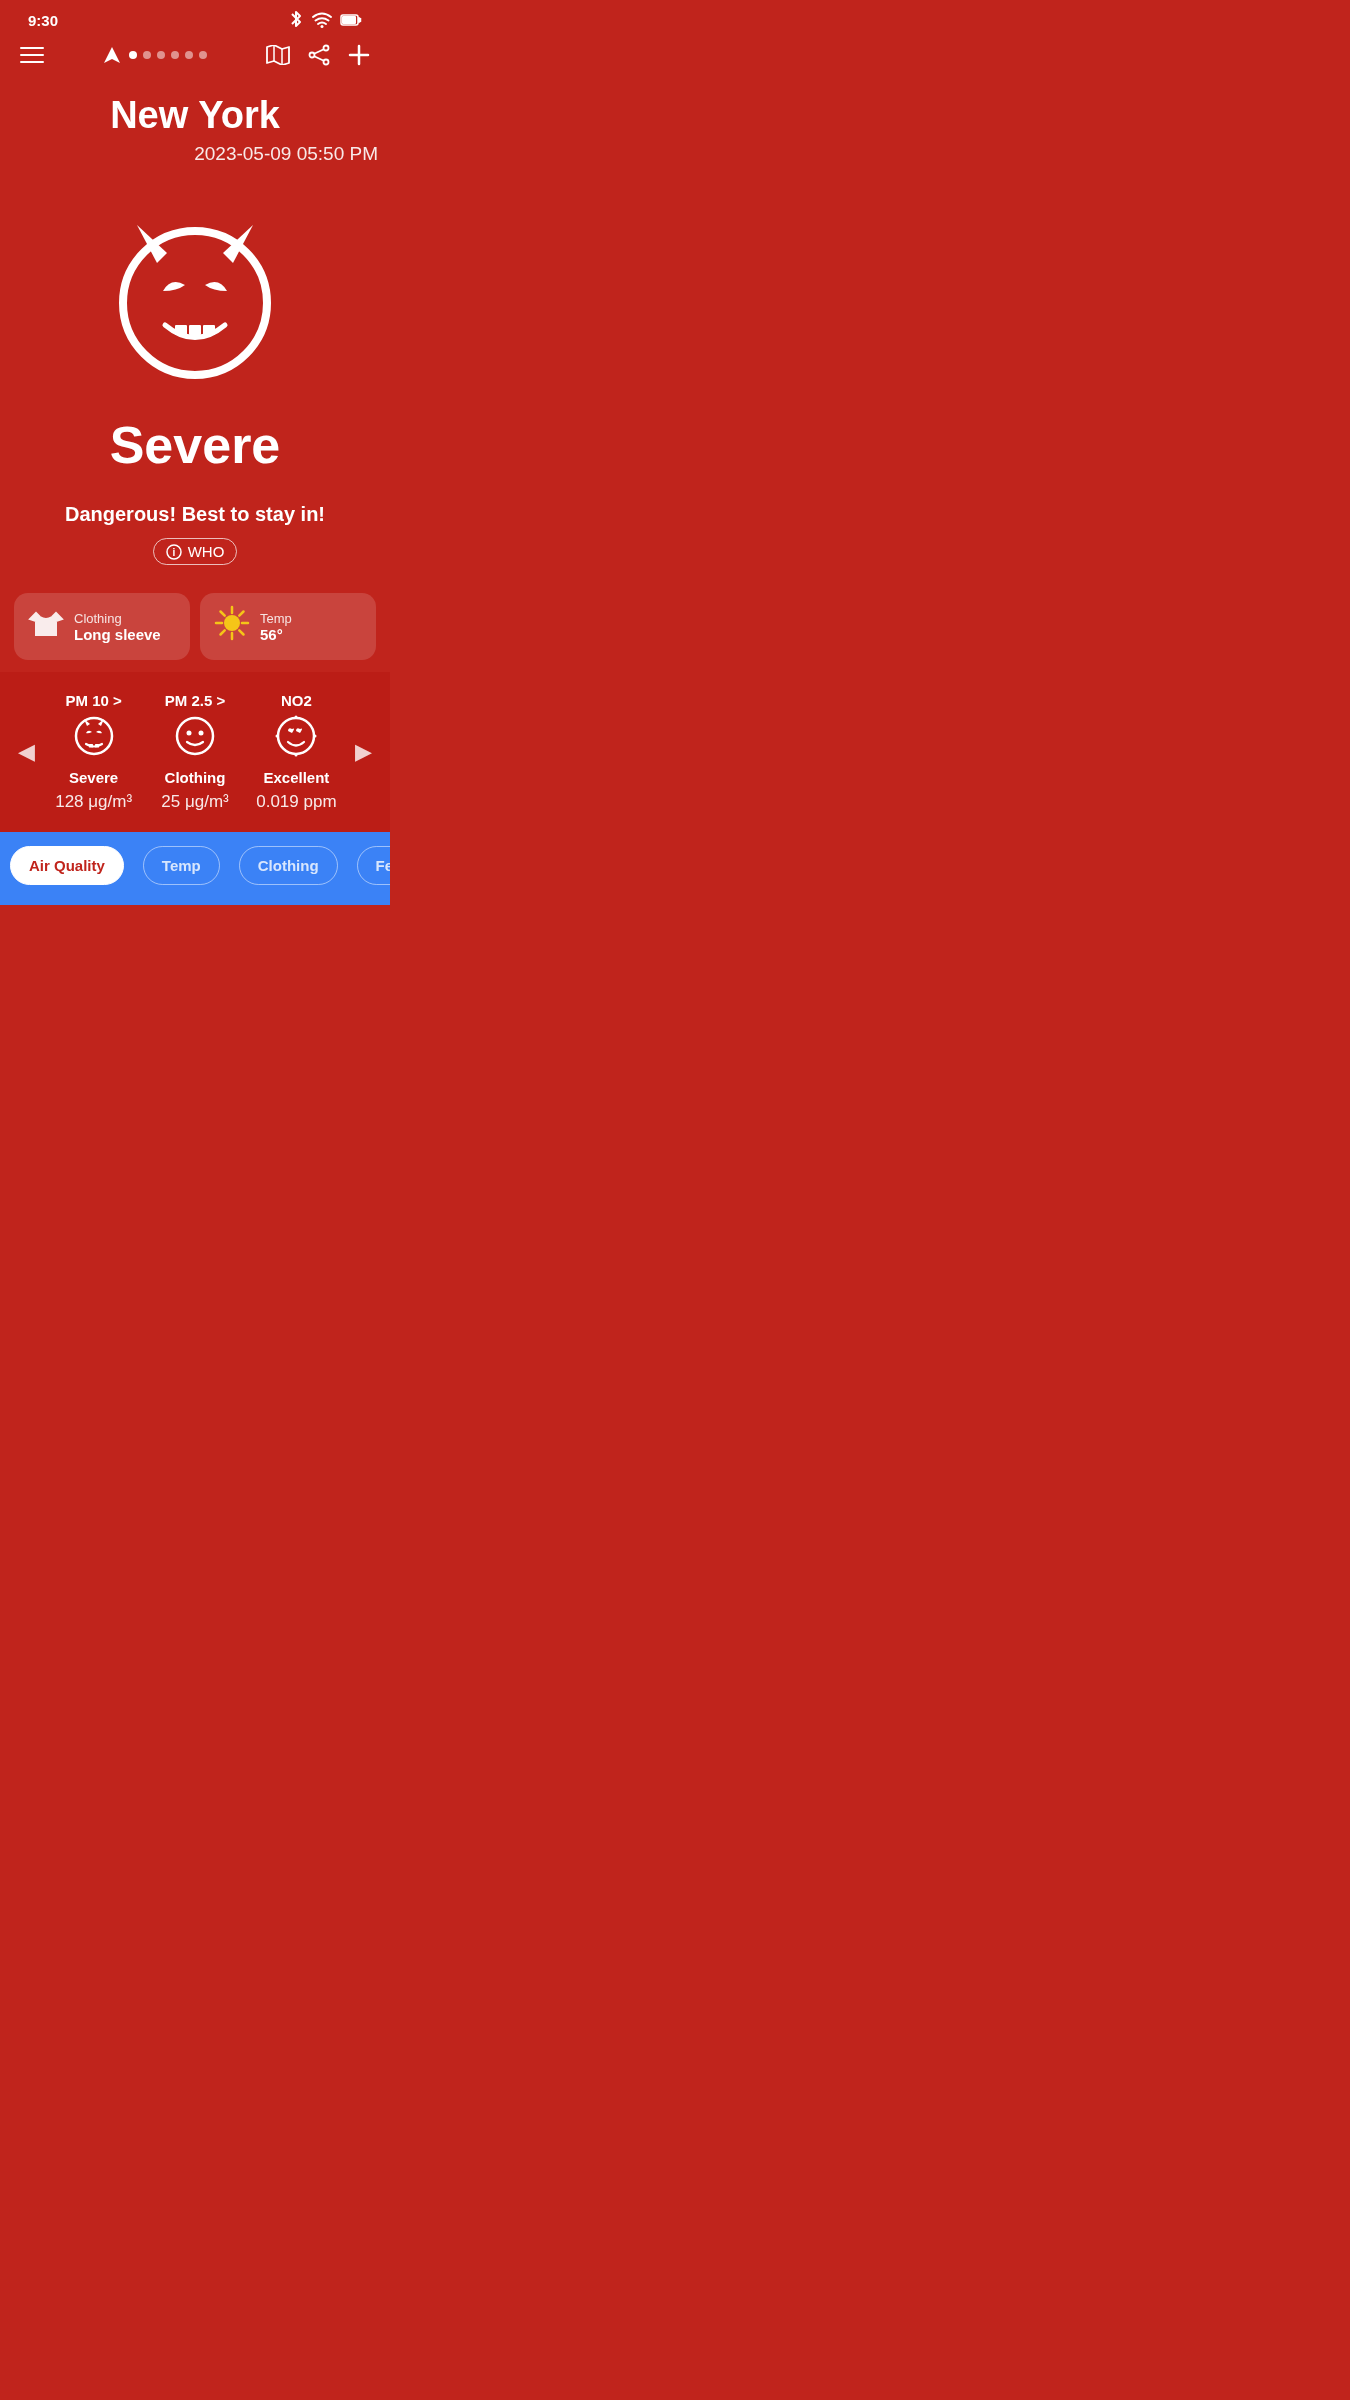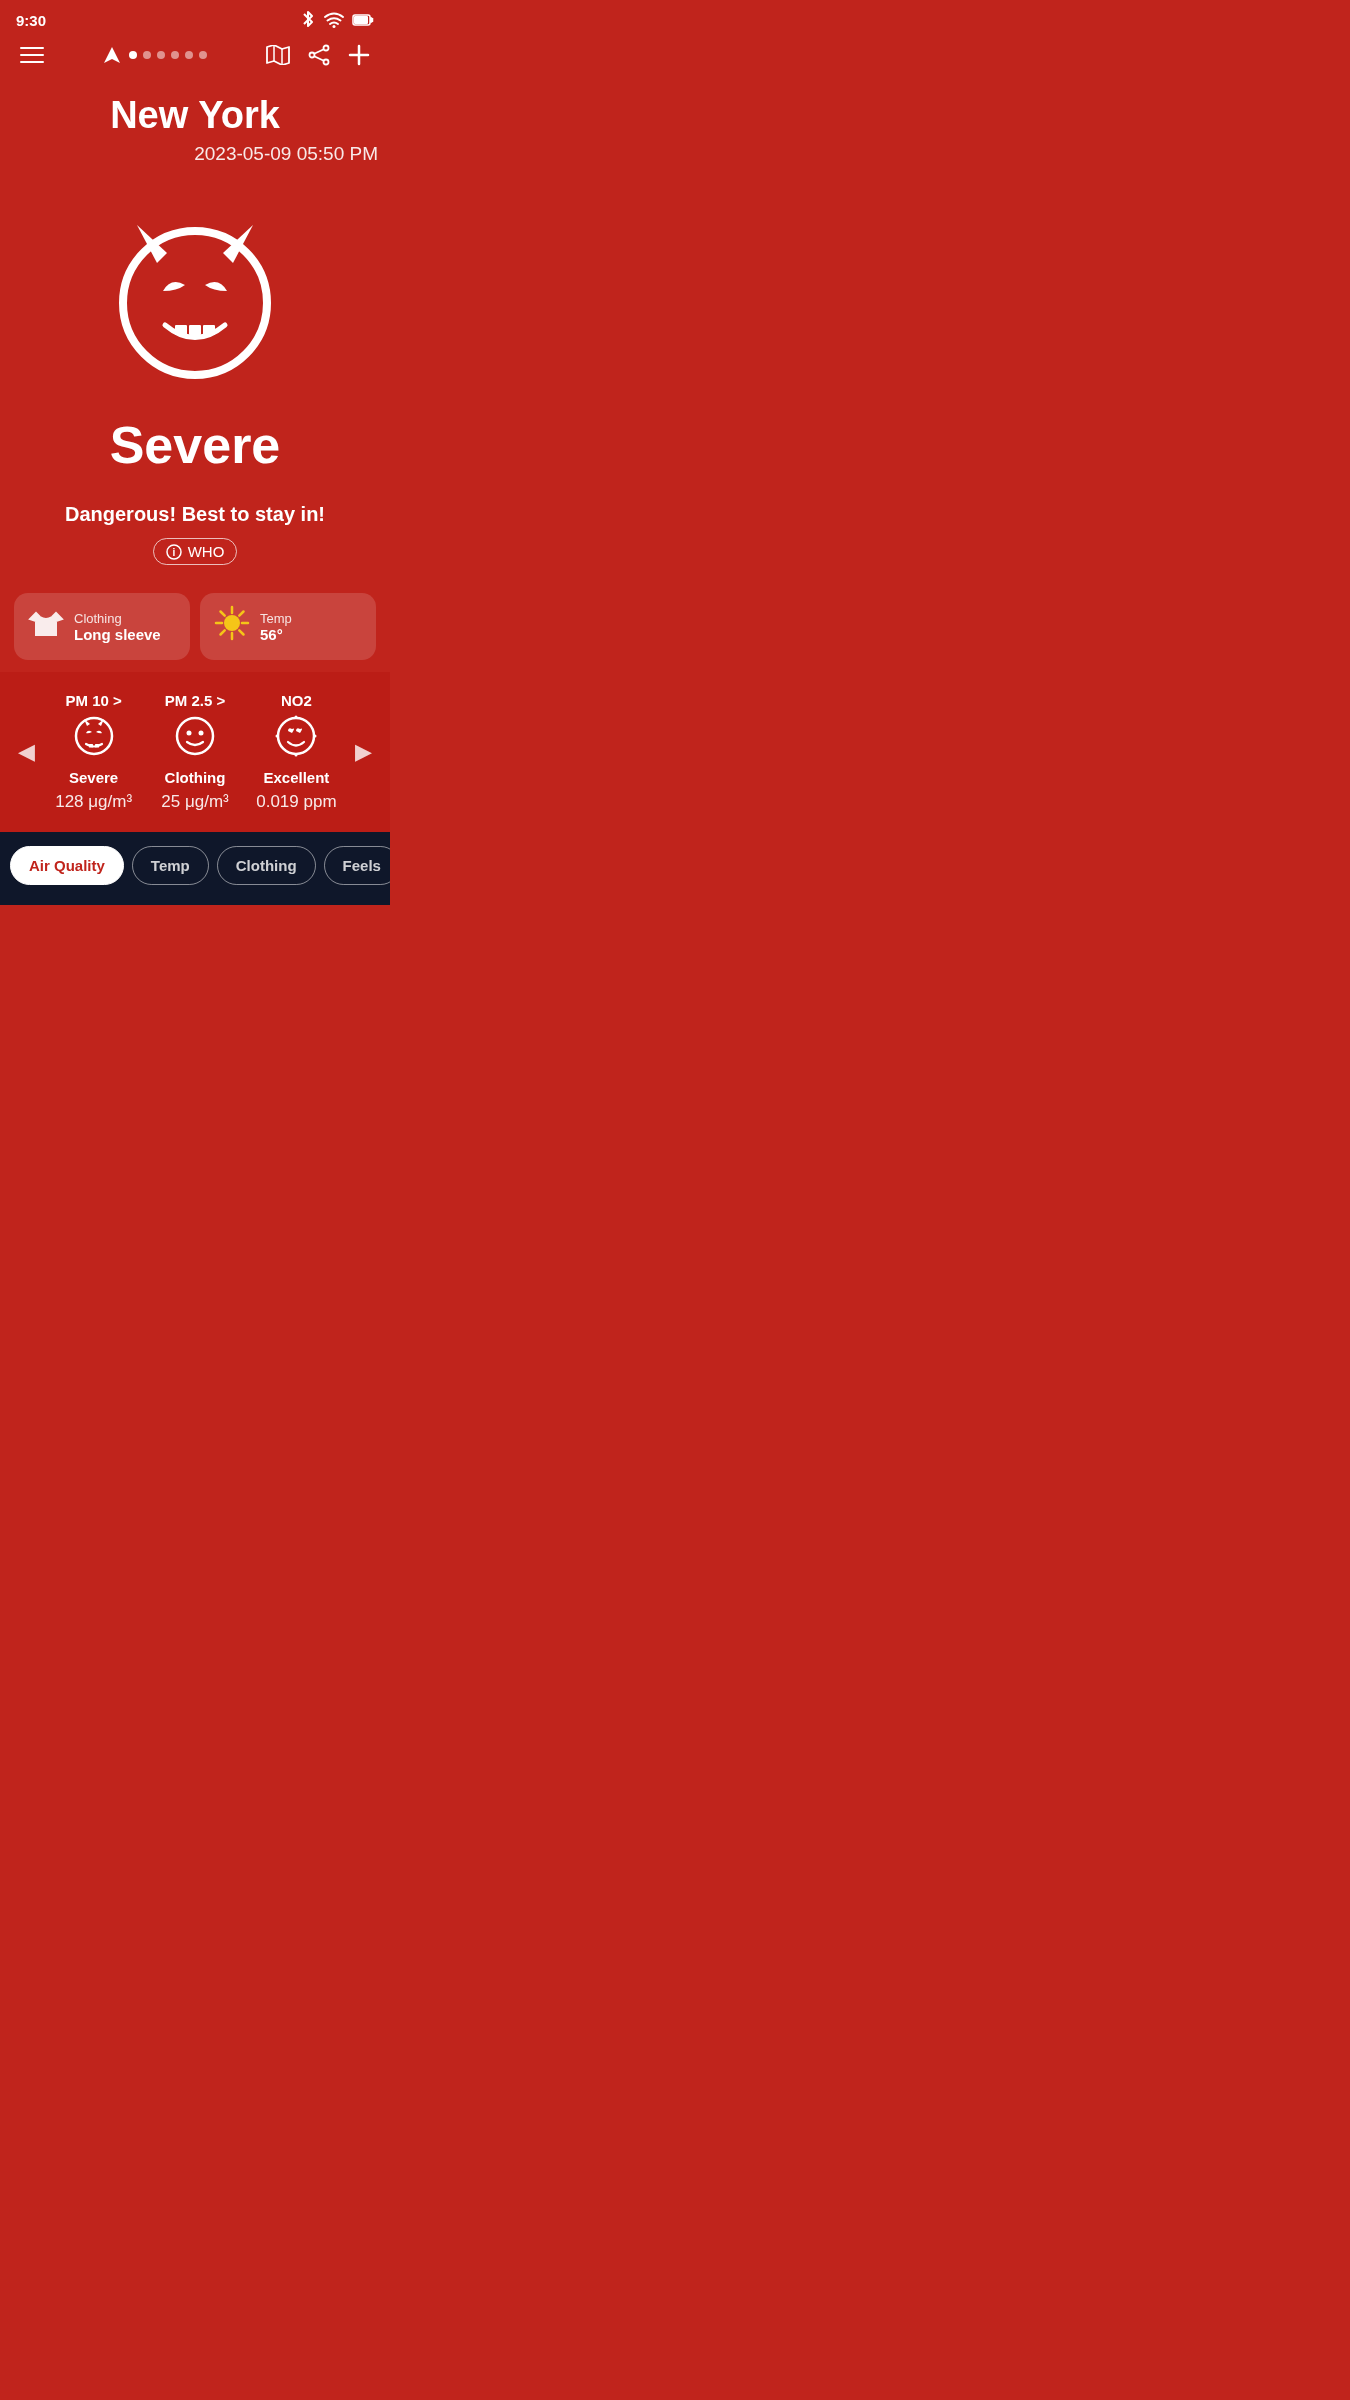--- a/index.html
+++ b/index.html
@@ -13,21 +13,21 @@
       color: white;
       overflow-x: hidden;
       position: relative;
     }
 
     
     .status-bar {
       display: flex;
       justify-content: space-between;
       align-items: center;
-      padding: 10px 16px 6px;
+      padding: 10px 28px 6px;
       font-size: 15px;
       font-weight: 600;
     }
     .status-time { font-weight: 700; }
     .status-icons { display: flex; gap: 8px; align-items: center; }
 
     
     .top-nav {
       display: flex;
       justify-content: space-between;
@@ -126,24 +126,24 @@
       gap: 6px;
       flex: 1;
     }
     .poll-name { font-size: 15px; font-weight: 600; }
     .poll-face { font-size: 36px; line-height: 1; }
     .poll-status { font-size: 15px; font-weight: 700; }
     .poll-value { font-size: 17px; opacity: 0.9; }
 
     
     .bottom-nav {
-      background: #0f172a;
+      background: #3b82f6;
       padding: 14px 10px 20px;
       display: flex;
-      gap: 8px;
+      gap: 19px;
       overflow-x: auto;
     }
     .bottom-nav::-webkit-scrollbar { display: none; }
     .nav-tab {
       border-radius: 25px;
       padding: 10px 18px;
       font-size: 15px;
       font-weight: 600;
       cursor: pointer;
       white-space: nowrap;

